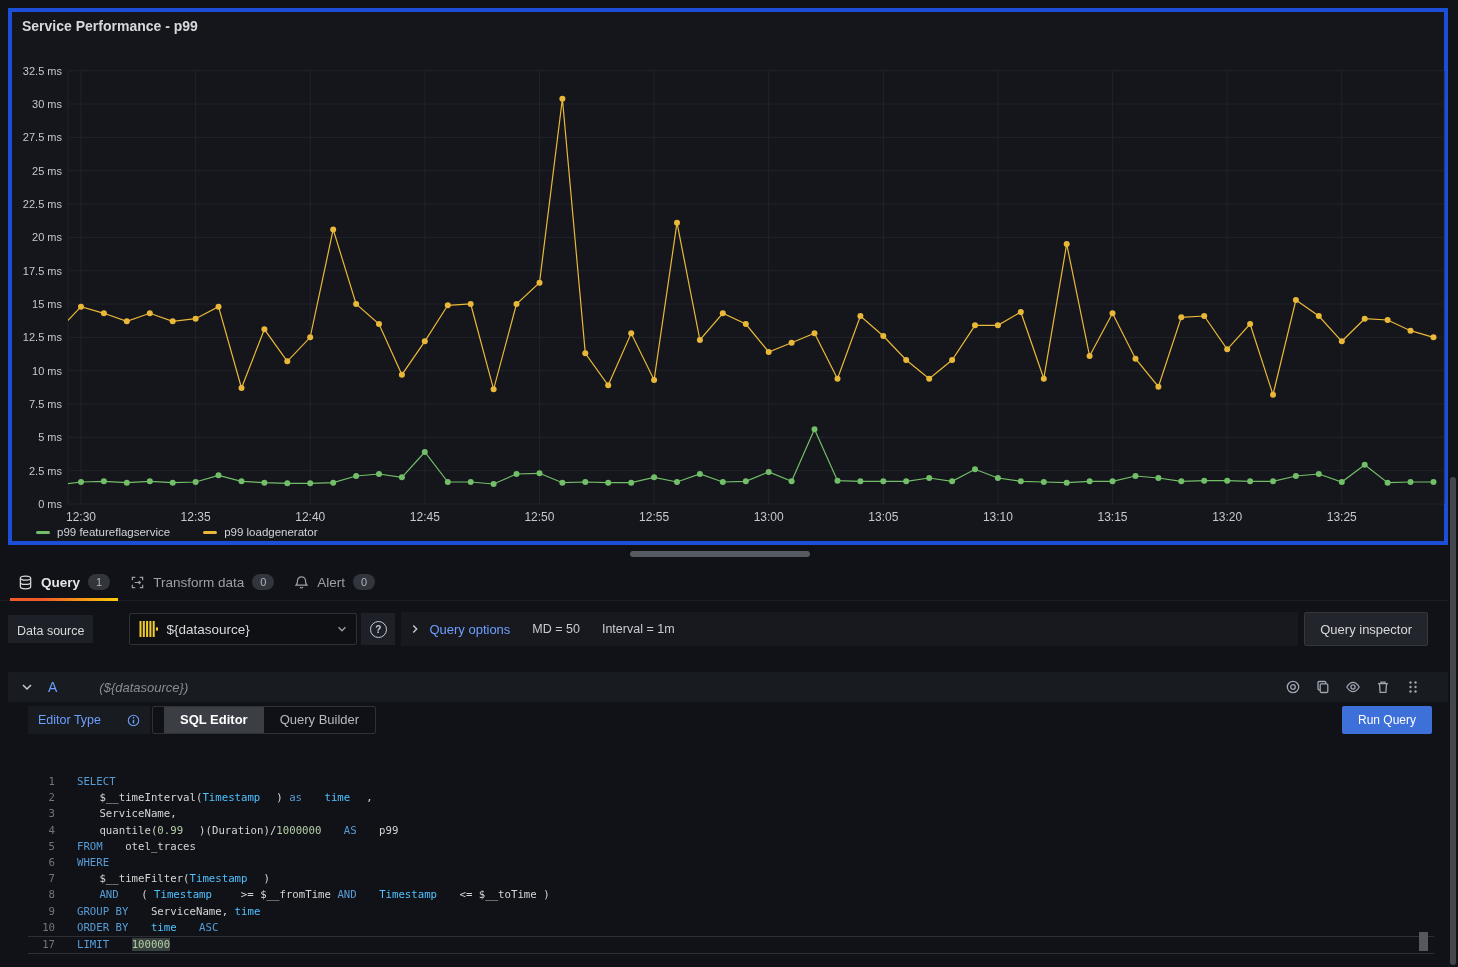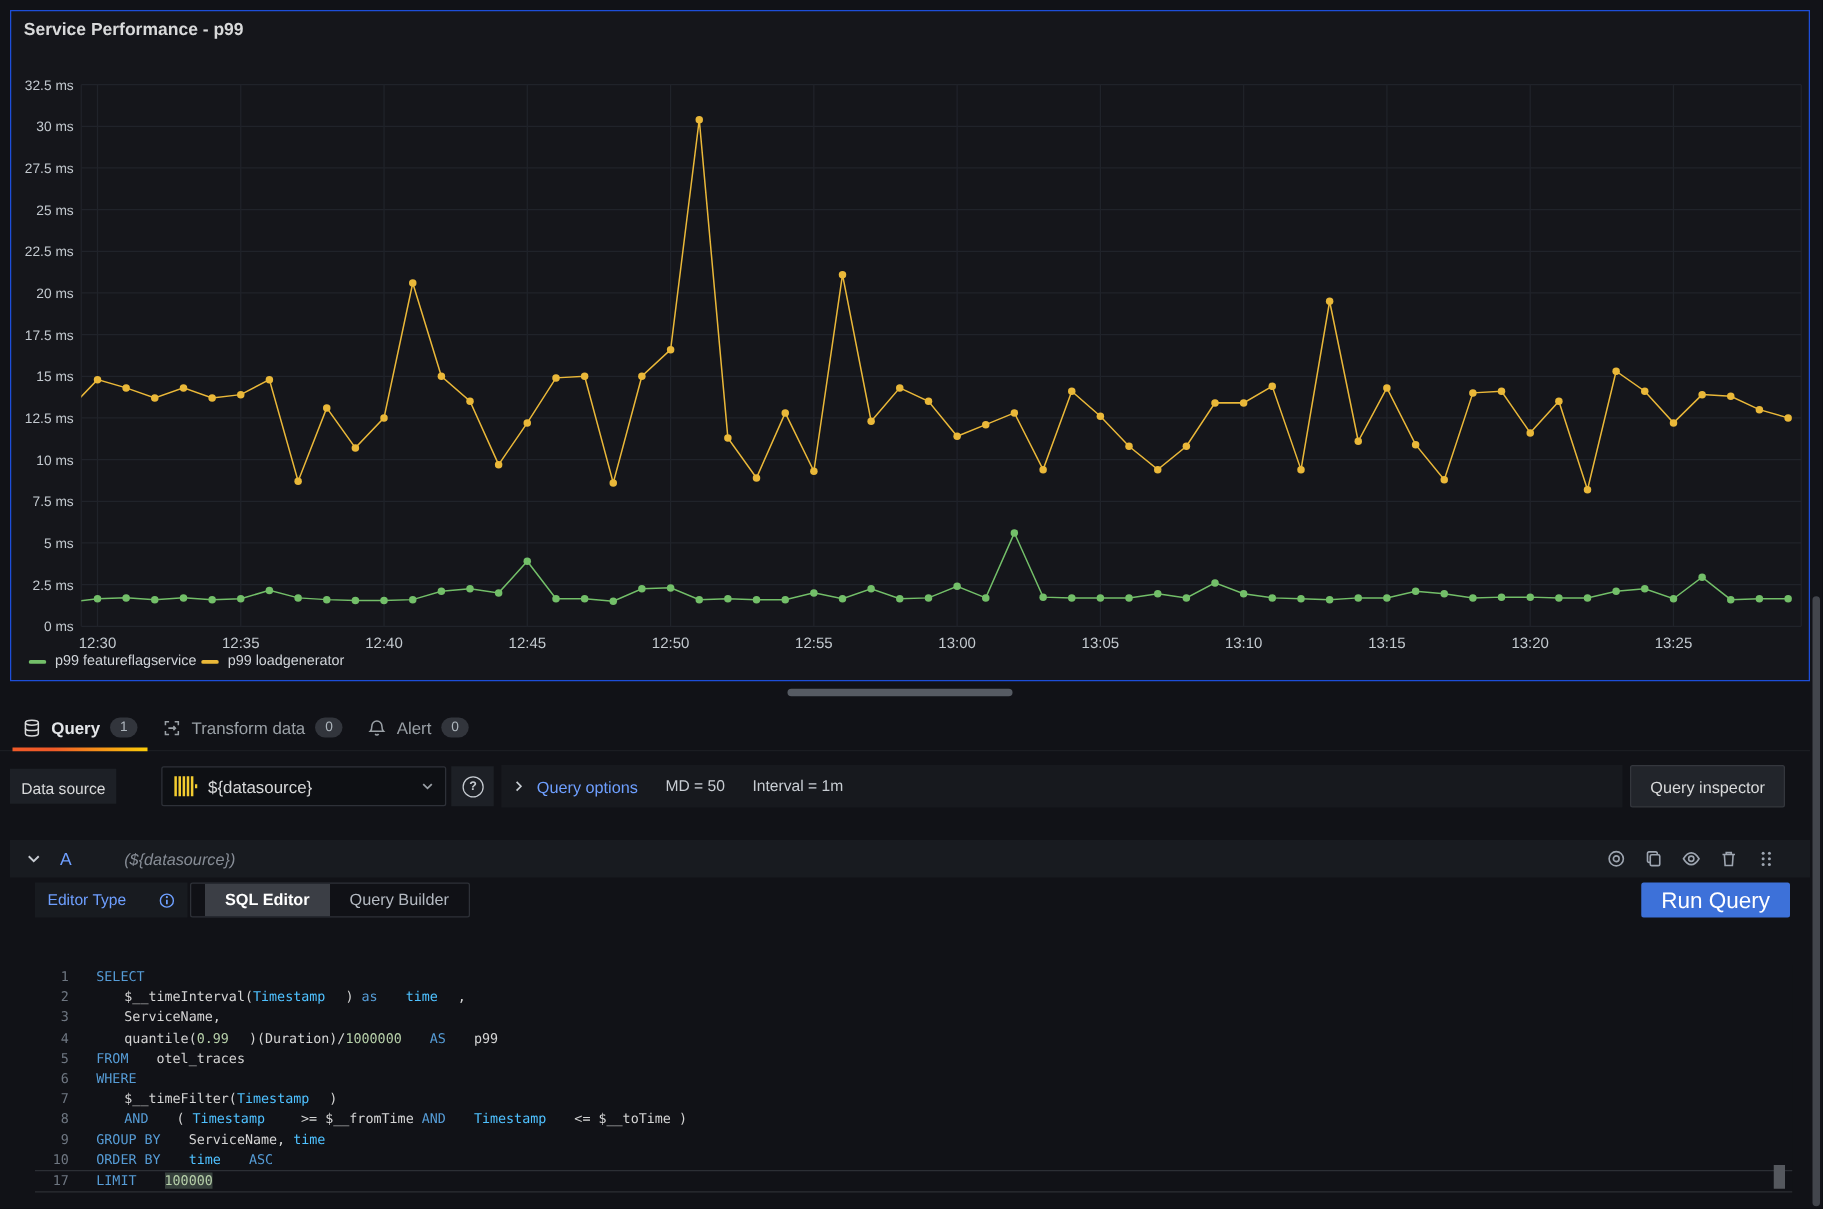--- a/index.html
+++ b/index.html
@@ -3,24 +3,24 @@
 <meta charset="utf-8">
 <style>
   * { margin:0; padding:0; box-sizing:border-box; }
   html,body { background:#0d0e12; }
   #app {
     position:relative; width:1458px; height:967px; overflow:hidden;
     background:#111217; font-family:"Liberation Sans", sans-serif; color:#d8d9da;
   }
   
   .panel { position:absolute; left:8px; top:8px; width:1440px; height:537px;
-    background:#15161b; border:1px solid #1d4ed8; }
+    background:#15161b; border:4px solid #1d4ed8; }
   .panel-title { position:absolute; left:10px; top:6px; font-size:14px; font-weight:600; color:#d8d9da; }
   #chart-svg { position:absolute; left:0; top:30px; }
-  .legend { position:absolute; left:14px; top:514px; display:flex; gap:4px; align-items:center; }
+  .legend { position:absolute; left:24px; top:514px; display:flex; gap:33px; align-items:center; }
   .legend-item { display:flex; align-items:center; gap:7px; cursor:pointer; }
   .legend-swatch { width:14px; height:3px; border-radius:2px; }
   .legend-label { font-size:11.5px; color:#d0d4d9; }
   
   .hscroll-thumb { position:absolute; left:630px; top:551px; width:180px; height:6px;
     border-radius:3px; background:#565b63; }
   
   .tabbar { position:absolute; left:0; top:564px; width:1458px; height:37px;
     border-bottom:1px solid #1b1d22; display:flex; align-items:stretch; padding-left:8px; }
   .tab { display:flex; align-items:center; gap:8px; padding:0 10px; position:relative;
@@ -61,21 +61,21 @@
   
   .opt-row { position:absolute; left:28px; display:flex; height:28px; }
   .row1 { top:706px; } .row2 { top:740px; }
   .opt-chip { width:122px; background:#181b20; display:flex; align-items:center;
     justify-content:space-between; padding:0 10px; margin-right:2px; }
   .opt-chip-label { color:#6e9fff; font-size:12.5px; font-weight:500; }
   .segmented { display:flex; border:1px solid #2e3138; border-radius:2px; background:#101116; overflow:hidden;padding-left:11px; }
   .seg-item { padding:0 16px; line-height:26px; font-size:13px; color:#b4bac2; cursor:pointer; white-space:nowrap; }
   .seg-item.active { background:#3b3e45; color:#ffffff; font-weight:600; }
   .run-query-btn { position:absolute; right:26px; top:706px; height:28px; padding:0 16px;
-    background:#3d71d9; border-radius:2px; color:#fff; font-size:18px; font-weight:500;
+    background:#3d71d9; border-radius:2px; color:#fff; font-size:12px; font-weight:500;
     display:flex; align-items:center; cursor:pointer; }
   
   .code-editor { position:absolute; left:28px; top:772px; width:1406px; height:190px;
     background:#111217; font-family:"DejaVu Sans Mono", monospace; font-size:10.7px;
     padding-top:2px; overflow:hidden; }
   .code-line { display:flex; height:16.2px; line-height:16.2px; align-items:center; }
   .code-line.cur { border-top:1px solid #2c2f35; border-bottom:1px solid #2c2f35; height:18.2px; }
   .ln { width:27px; text-align:right; color:#6e7681; flex:none; }
   .code { padding-left:22px; white-space:pre; }
   .tok-kw { color:#569cd6; } .tok-id { color:#d4d4d4;margin-left:16px; } .tok-fld { color:#4fc1ff; }

